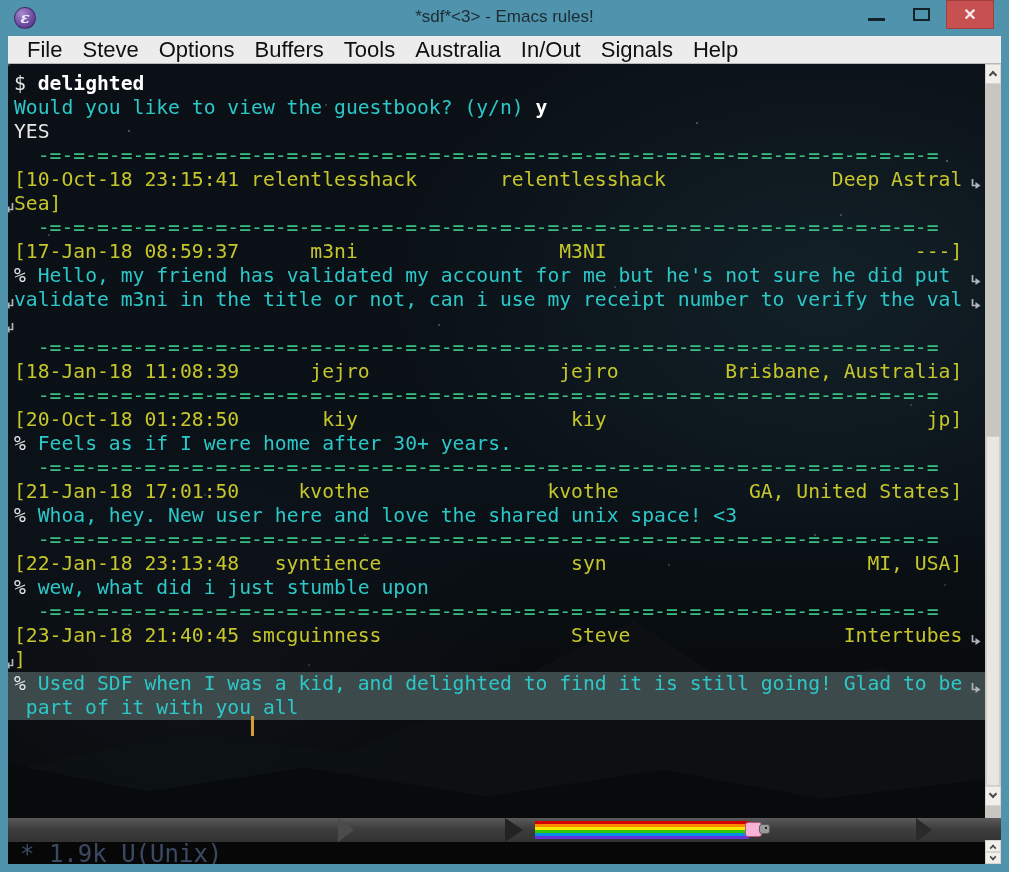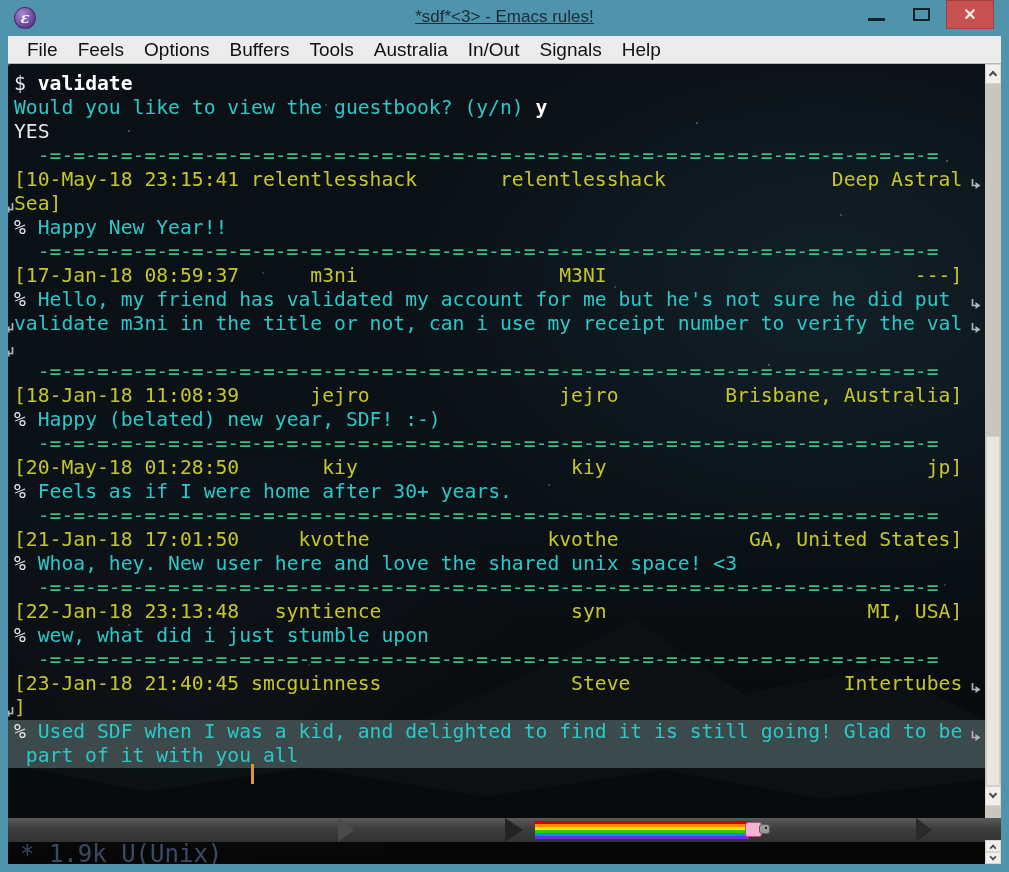--- a/index.html
+++ b/index.html
@@ -10,34 +10,34 @@
   html,body{width:1009px;height:872px;overflow:hidden;}
   body{background:#4f93ac;font-family:"Liberation Sans",sans-serif;position:relative;}
 
   
   .titlebar{position:absolute;left:0;top:0;width:1009px;height:36px;background:#4f93ac;}
   .app-icon{position:absolute;left:14px;top:7px;width:22px;height:22px;border-radius:50%;
     background:radial-gradient(circle at 35% 30%,#a88ad0,#6b4a9e 60%,#4d3277);
     border:1px solid rgba(40,20,70,.55);color:#f2ecff;text-align:center;line-height:21px;
     font-family:"DejaVu Serif",serif;font-style:italic;font-weight:bold;font-size:15px;}
   .title{position:absolute;left:0;right:0;top:0;height:36px;text-align:center;line-height:34px;
-    color:#1d2b33;font-size:17px;text-decoration:underline;}
+    color:#1d2b33;font-size:17px;}
   .win-buttons{position:absolute;right:0;top:0;height:36px;}
   .win-btn{display:inline-block;vertical-align:top;text-align:center;cursor:default;}
   .btn-min{width:40px;height:30px;position:relative;}
   .btn-min i{position:absolute;left:11px;top:18px;width:17px;height:3px;background:#16222a;}
   .btn-max{width:40px;height:30px;position:relative;}
   .btn-max i{position:absolute;left:11px;top:8px;width:17px;height:13px;border:2px solid #16222a;}
   .btn-close{width:48px;height:29px;background:#c75050;border:1px solid #a33e3e;color:#f4eaea;
     font-size:16px;font-weight:bold;line-height:27px;margin-right:15px;}
 
   
   .menubar{position:absolute;left:8px;top:36px;width:993px;height:28px;background:#ececec;
     border-bottom:1px solid #b9b9b9;display:flex;align-items:center;padding-left:9px;}
-  .menu-item{font-size:19px;color:#101010;padding:0 10px;line-height:27px;white-space:nowrap;}
+  .menu-item{font-size:22px;color:#101010;padding:0 10px;line-height:27px;white-space:nowrap;}
 
   
   .term{position:absolute;left:8px;top:64px;width:993px;height:800px;overflow:hidden;
     background:
       radial-gradient(620px 420px at 82% 28%, rgba(62,115,128,.16), rgba(0,0,0,0) 70%),
       radial-gradient(500px 380px at 18% 78%, rgba(70,70,100,.10), rgba(0,0,0,0) 70%),
       linear-gradient(#0a1016 0%, #0a1117 55%, #080b0d 80%, #07090a 100%);}
   .mtn1{position:absolute;left:0;bottom:46px;width:100%;height:215px;
     background:#0d1214;clip-path:polygon(0 78%,18% 60%,34% 70%,52% 34%,63% 8%,74% 42%,88% 30%,100% 58%,100% 100%,0 100%);opacity:.85;}
   .mtn2{position:absolute;left:0;bottom:46px;width:100%;height:120px;
@@ -118,71 +118,69 @@
     <div class="title">*sdf*&lt;3&gt; - Emacs rules!</div>
     <div class="win-buttons">
       <div class="win-btn btn-min"><i></i></div>
       <div class="win-btn btn-max"><i></i></div>
       <div class="win-btn btn-close"><span>✕</span></div>
     </div>
   </div>
 
   <div class="menubar" id="menubar">
       <span class="menu-item">File</span>
-      <span class="menu-item">Feels</span>
+      <span class="menu-item">Steve</span>
       <span class="menu-item">Options</span>
       <span class="menu-item">Buffers</span>
       <span class="menu-item">Tools</span>
       <span class="menu-item">Australia</span>
       <span class="menu-item">In/Out</span>
       <span class="menu-item">Signals</span>
       <span class="menu-item">Help</span>
     </div>
 
   <div class="term">
     <div class="stars"></div>
     <div class="mtn1"></div>
     <div class="mtn2"></div>
 
     <div class="lines" id="lines">
-        <div class="line"><span class="c-fg">$ </span><span class="c-fg b">validate</span></div>
+        <div class="line"><span class="c-fg">$ </span><span class="c-fg b">delighted</span></div>
         <div class="line"><span class="c-cyan">Would you like to view the guestbook? (y/n) </span><span class="c-fg b">y</span></div>
         <div class="line"><span class="c-fg">YES</span></div>
         <div class="line"><span class="c-green">  -=-=-=-=-=-=-=-=-=-=-=-=-=-=-=-=-=-=-=-=-=-=-=-=-=-=-=-=-=-=-=-=-=-=-=-=-=-=</span></div>
-        <div class="line"><span class="c-yellow">[10-May-18 23:15:41 relentlesshack       relentlesshack              Deep Astral</span><span class="fr fr-r"><svg width="10" height="13" viewBox="0 0 10 13">
+        <div class="line"><span class="c-yellow">[10-Oct-18 23:15:41 relentlesshack       relentlesshack              Deep Astral</span><span class="fr fr-r"><svg width="10" height="13" viewBox="0 0 10 13">
               <path d="M1.5 1 v6.5 h4" fill="none" stroke="#aeb4ba" stroke-width="1.7"></path>
               <path d="M4.5 4 L9.5 7.5 L4.5 11 z" fill="#aeb4ba"></path>
             </svg></span></div>
         <div class="line"><span class="fr fr-l"><svg width="10" height="13" viewBox="0 0 10 13">
               <path d="M1.5 1 v6.5 h4" fill="none" stroke="#aeb4ba" stroke-width="1.7"></path>
               <path d="M4.5 4 L9.5 7.5 L4.5 11 z" fill="#aeb4ba"></path>
             </svg></span><span class="c-yellow">Sea]</span></div>
-        <div class="line"><span class="c-fg">% </span><span class="c-cyan">Happy New Year!!</span></div>
         <div class="line"><span class="c-green">  -=-=-=-=-=-=-=-=-=-=-=-=-=-=-=-=-=-=-=-=-=-=-=-=-=-=-=-=-=-=-=-=-=-=-=-=-=-=</span></div>
         <div class="line"><span class="c-yellow">[17-Jan-18 08:59:37      m3ni                 M3NI                          ---]</span></div>
         <div class="line"><span class="c-fg">% </span><span class="c-cyan">Hello, my friend has validated my account for me but he's not sure he did put</span><span class="fr fr-r"><svg width="10" height="13" viewBox="0 0 10 13">
               <path d="M1.5 1 v6.5 h4" fill="none" stroke="#aeb4ba" stroke-width="1.7"></path>
               <path d="M4.5 4 L9.5 7.5 L4.5 11 z" fill="#aeb4ba"></path>
             </svg></span></div>
         <div class="line"><span class="fr fr-l"><svg width="10" height="13" viewBox="0 0 10 13">
               <path d="M1.5 1 v6.5 h4" fill="none" stroke="#aeb4ba" stroke-width="1.7"></path>
               <path d="M4.5 4 L9.5 7.5 L4.5 11 z" fill="#aeb4ba"></path>
             </svg></span><span class="c-cyan">validate m3ni in the title or not, can i use my receipt number to verify the val</span><span class="fr fr-r"><svg width="10" height="13" viewBox="0 0 10 13">
               <path d="M1.5 1 v6.5 h4" fill="none" stroke="#aeb4ba" stroke-width="1.7"></path>
               <path d="M4.5 4 L9.5 7.5 L4.5 11 z" fill="#aeb4ba"></path>
             </svg></span></div>
         <div class="line"><span class="fr fr-l"><svg width="10" height="13" viewBox="0 0 10 13">
               <path d="M1.5 1 v6.5 h4" fill="none" stroke="#aeb4ba" stroke-width="1.7"></path>
               <path d="M4.5 4 L9.5 7.5 L4.5 11 z" fill="#aeb4ba"></path>
             </svg></span></div>
         <div class="line"><span class="c-green">  -=-=-=-=-=-=-=-=-=-=-=-=-=-=-=-=-=-=-=-=-=-=-=-=-=-=-=-=-=-=-=-=-=-=-=-=-=-=</span></div>
         <div class="line"><span class="c-yellow">[18-Jan-18 11:08:39      jejro                jejro         Brisbane, Australia]</span></div>
-        <div class="line"><span class="c-fg">% </span><span class="c-cyan">Happy (belated) new year, SDF! :-)</span></div>
-        <div class="line"><span class="c-green">  -=-=-=-=-=-=-=-=-=-=-=-=-=-=-=-=-=-=-=-=-=-=-=-=-=-=-=-=-=-=-=-=-=-=-=-=-=-=</span></div>
-        <div class="line"><span class="c-yellow">[20-May-18 01:28:50       kiy                  kiy                           jp]</span></div>
+        <div class="line"><span class="c-green">  -=-=-=-=-=-=-=-=-=-=-=-=-=-=-=-=-=-=-=-=-=-=-=-=-=-=-=-=-=-=-=-=-=-=-=-=-=-=</span></div>
+        <div class="line"><span class="c-yellow">[20-Oct-18 01:28:50       kiy                  kiy                           jp]</span></div>
         <div class="line"><span class="c-fg">% </span><span class="c-cyan">Feels as if I were home after 30+ years.</span></div>
         <div class="line"><span class="c-green">  -=-=-=-=-=-=-=-=-=-=-=-=-=-=-=-=-=-=-=-=-=-=-=-=-=-=-=-=-=-=-=-=-=-=-=-=-=-=</span></div>
         <div class="line"><span class="c-yellow">[21-Jan-18 17:01:50     kvothe               kvothe           GA, United States]</span></div>
         <div class="line"><span class="c-fg">% </span><span class="c-cyan">Whoa, hey. New user here and love the shared unix space! &lt;3</span></div>
         <div class="line"><span class="c-green">  -=-=-=-=-=-=-=-=-=-=-=-=-=-=-=-=-=-=-=-=-=-=-=-=-=-=-=-=-=-=-=-=-=-=-=-=-=-=</span></div>
         <div class="line"><span class="c-yellow">[22-Jan-18 23:13:48   syntience                syn                      MI, USA]</span></div>
         <div class="line"><span class="c-fg">% </span><span class="c-cyan">wew, what did i just stumble upon</span></div>
         <div class="line"><span class="c-green">  -=-=-=-=-=-=-=-=-=-=-=-=-=-=-=-=-=-=-=-=-=-=-=-=-=-=-=-=-=-=-=-=-=-=-=-=-=-=</span></div>
         <div class="line"><span class="c-yellow">[23-Jan-18 21:40:45 smcguinness                Steve                  Intertubes</span><span class="fr fr-r"><svg width="10" height="13" viewBox="0 0 10 13">
               <path d="M1.5 1 v6.5 h4" fill="none" stroke="#aeb4ba" stroke-width="1.7"></path>

